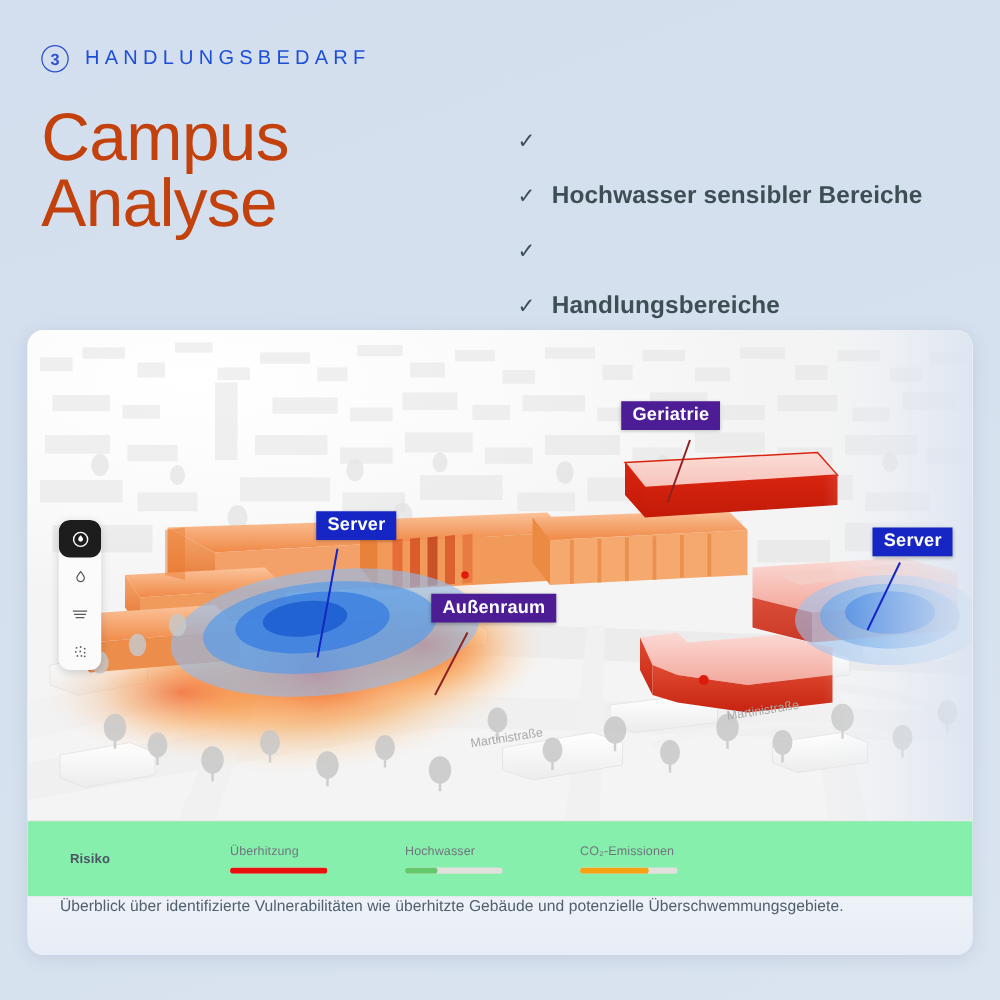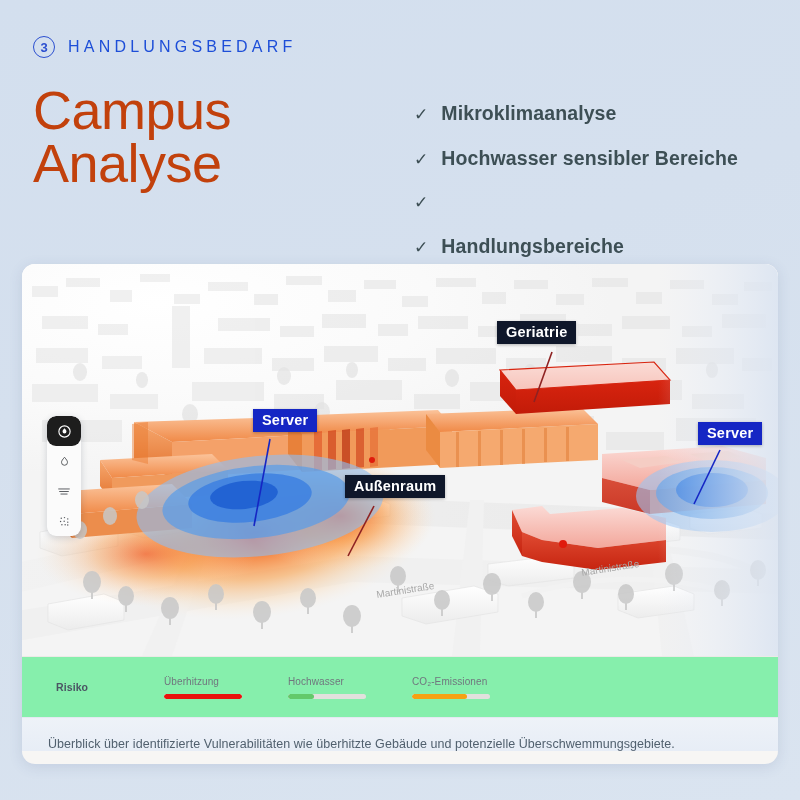--- a/index.html
+++ b/index.html
@@ -85,77 +85,76 @@
   
   .map-label {
     position: absolute; z-index: 25;
     color: #fff; font-size: 14.5px; font-weight: 700;
     padding: 3px 9px 4px;
     white-space: nowrap;
     box-shadow: 0 1px 3px rgba(0,0,0,0.28);
     letter-spacing: 0.2px;
   }
   .lbl-blue { background: #1526c4; }
-  .lbl-red  { background: #0f172a; text-align: right; }
+  .lbl-red  { background: #4c1d95; text-align: right; }
 
   .leader { position: absolute; z-index: 24; }
 
   
   .legend {
     position: absolute; left: 0; right: 0; top: 392px;
     height: 61px;
     background: #86efac;
     border-top: 1px solid #eceae7;
     display: flex; align-items: center;
     padding-left: 34px;
   }
   .legend-title {
     font-size: 10.5px; font-weight: 700; color: #4b5563;
     width: 108px; letter-spacing: 0.1px;
   }
-  .legend-items { display: flex; gap: 0; flex: 1; }
+  .legend-items { display: flex; gap: 16px; flex: 1; margin-left: 20px; }
   .legend-item { width: 124px; }
   .legend-label {
     font-size: 10px; color: #70767e; margin-bottom: 7px;
     letter-spacing: 0.1px; white-space: nowrap;
   }
   .bar-track {
     width: 78px; height: 5px; border-radius: 3px; background: #e2e0dd;
     overflow: hidden;
   }
   .bar-fill { height: 100%; border-radius: 3px; }
 
   
   .caption {
     position: absolute; left: 0; right: 0; top: 453px;
-    height: 34px;
+    height: 47px;
     background: linear-gradient(180deg,#eef2f8 0%, #e7edf6 100%);
     border-top: 1px solid #e4e9f1;
-    display: flex; align-items: flex-end;
+    display: flex; align-items: flex-start;
     padding: 0 26px;
     font-size: 12.5px; color: #51606e; letter-spacing: 0.05px;
   }
 </style>
 </head>
 <body>
 
 <div class="eyebrow">
   <div class="num-circle">3</div>
   <div class="eyebrow-text">HANDLUNGSBEDARF</div>
 </div>
 
 <div class="headline">
   <div>Campus</div>
   <div>Analyse</div>
 </div>
 
 <div class="checklist">
   <div class="check-item">
     <span class="check-mark">✓</span>
-    <span>Mikroklimaanalyse</span>
   </div>
   <div class="check-item">
     <span class="check-mark">✓</span>
     <span>Hochwasser sensibler Bereiche</span>
   </div>
   <div class="check-item">
     <span class="check-mark">✓</span>
   </div>
   <div class="check-item">
     <span class="check-mark">✓</span>

